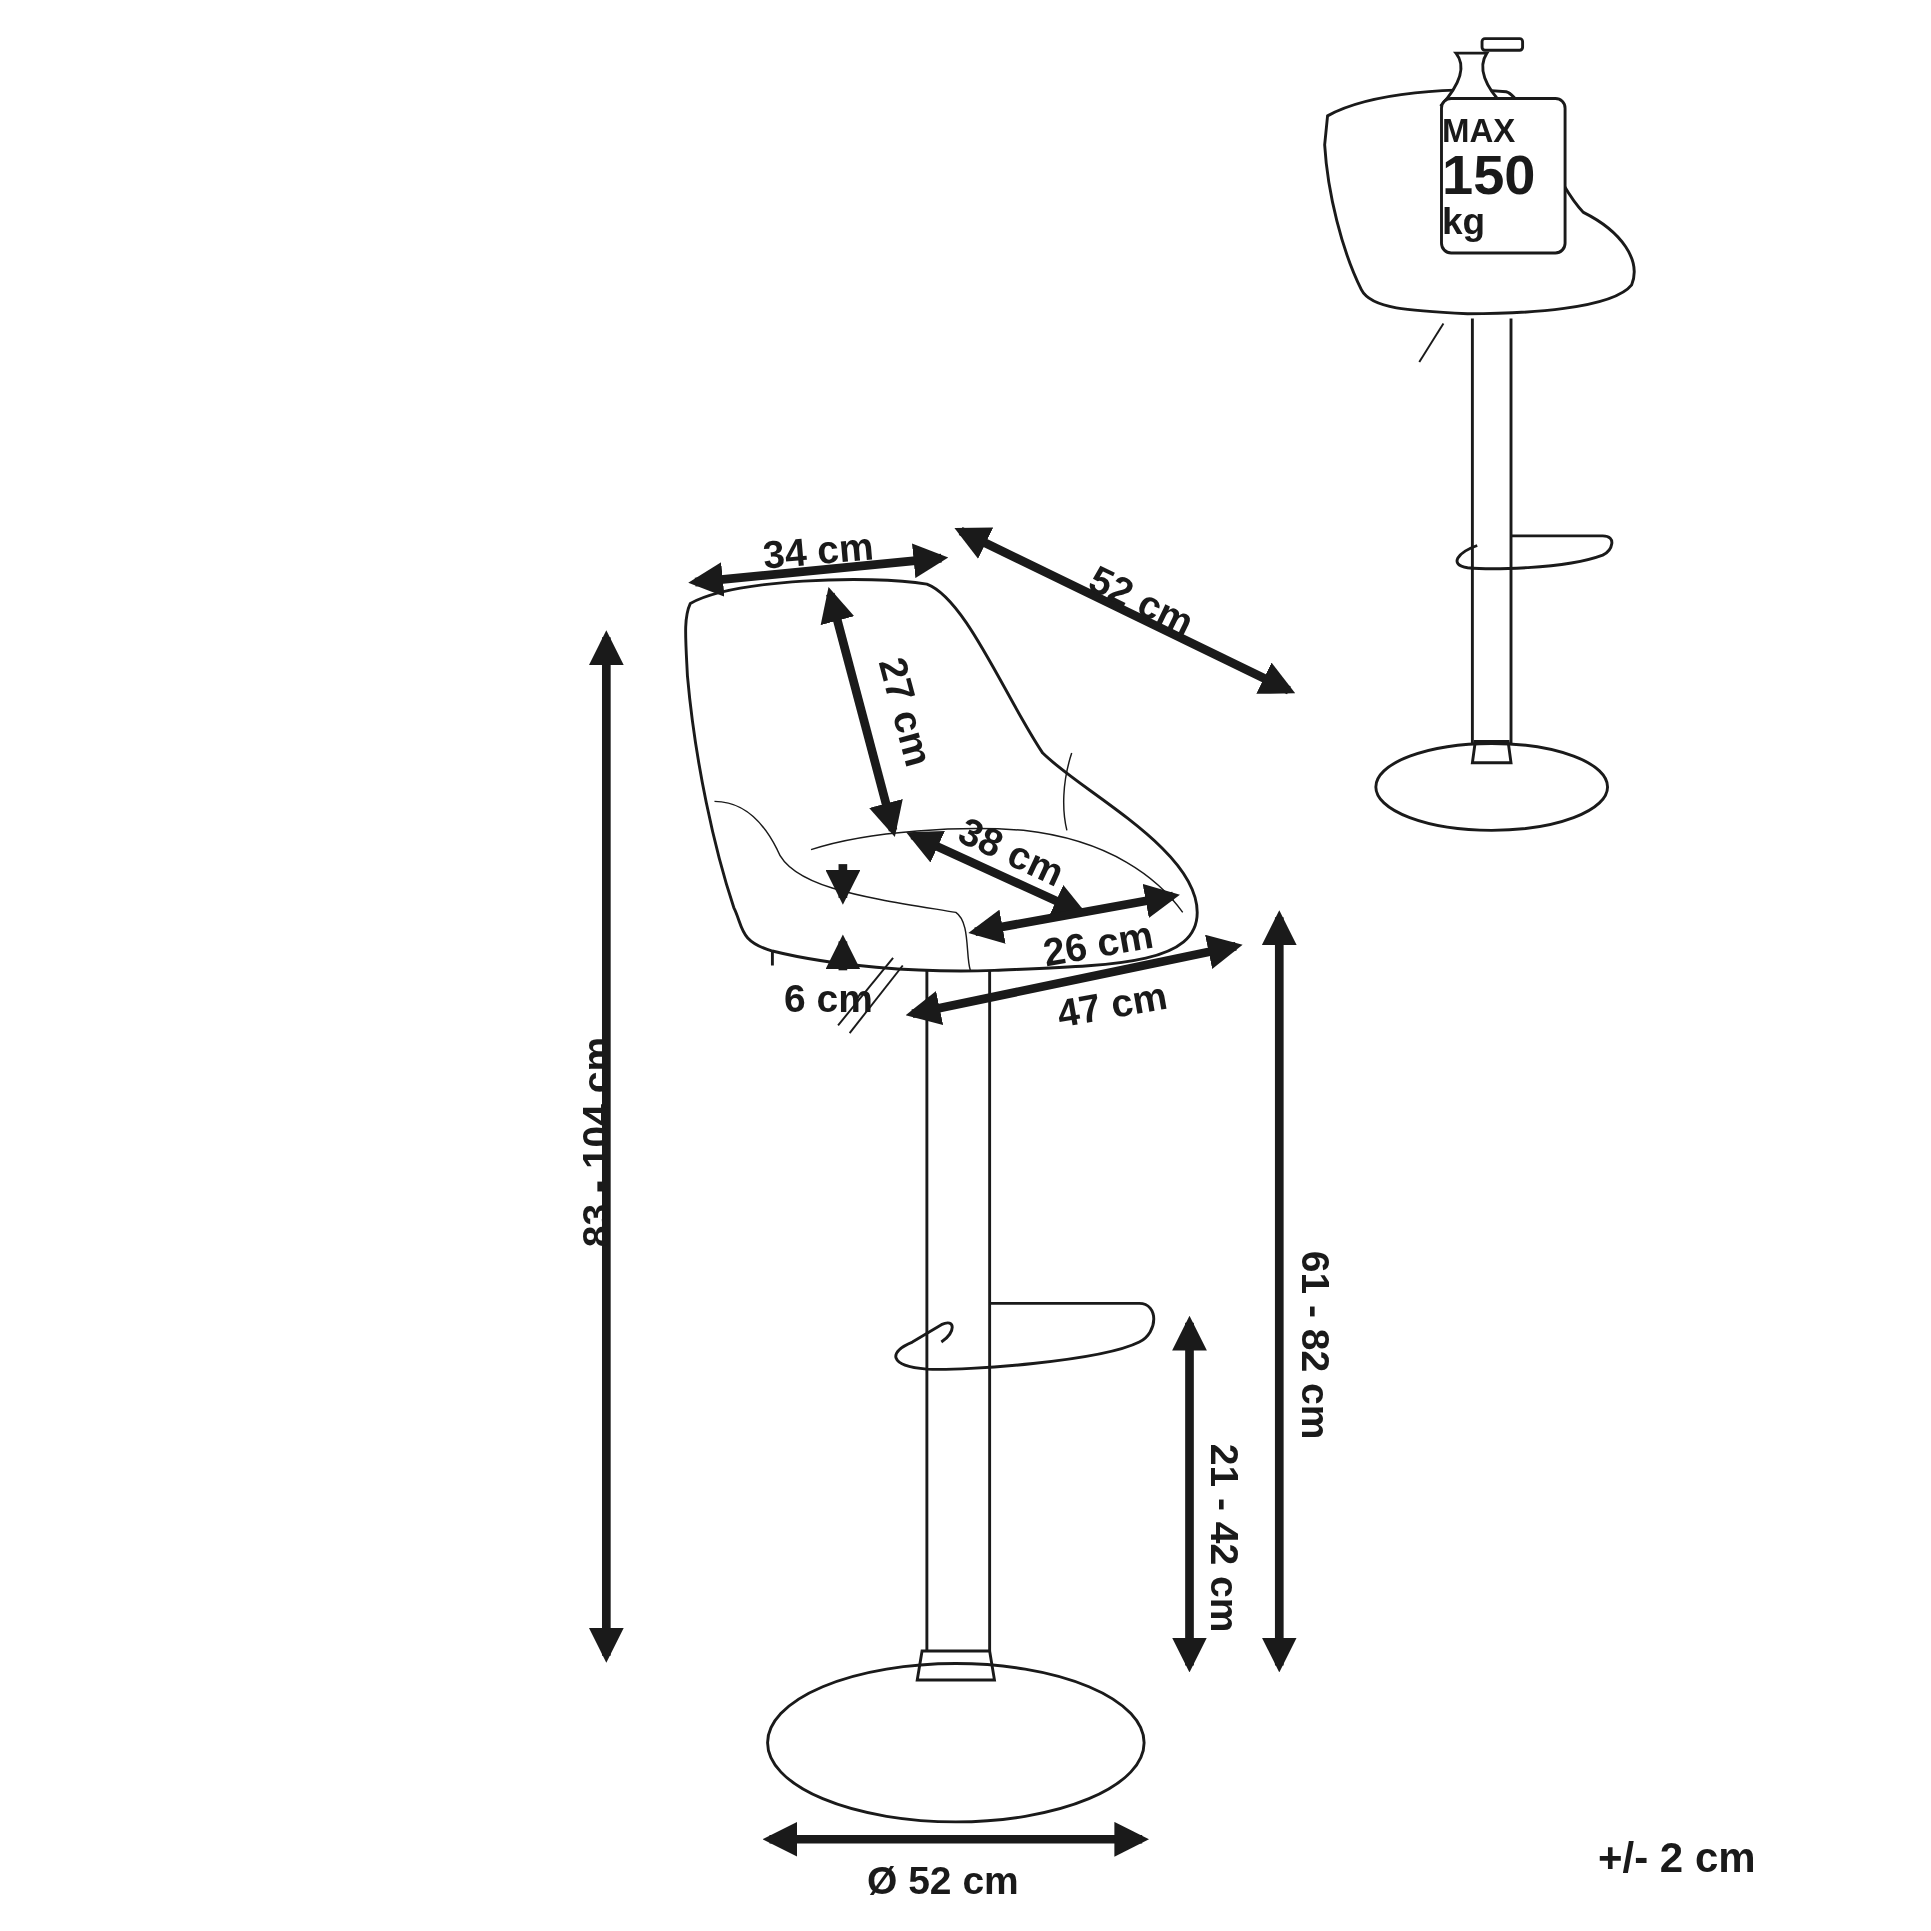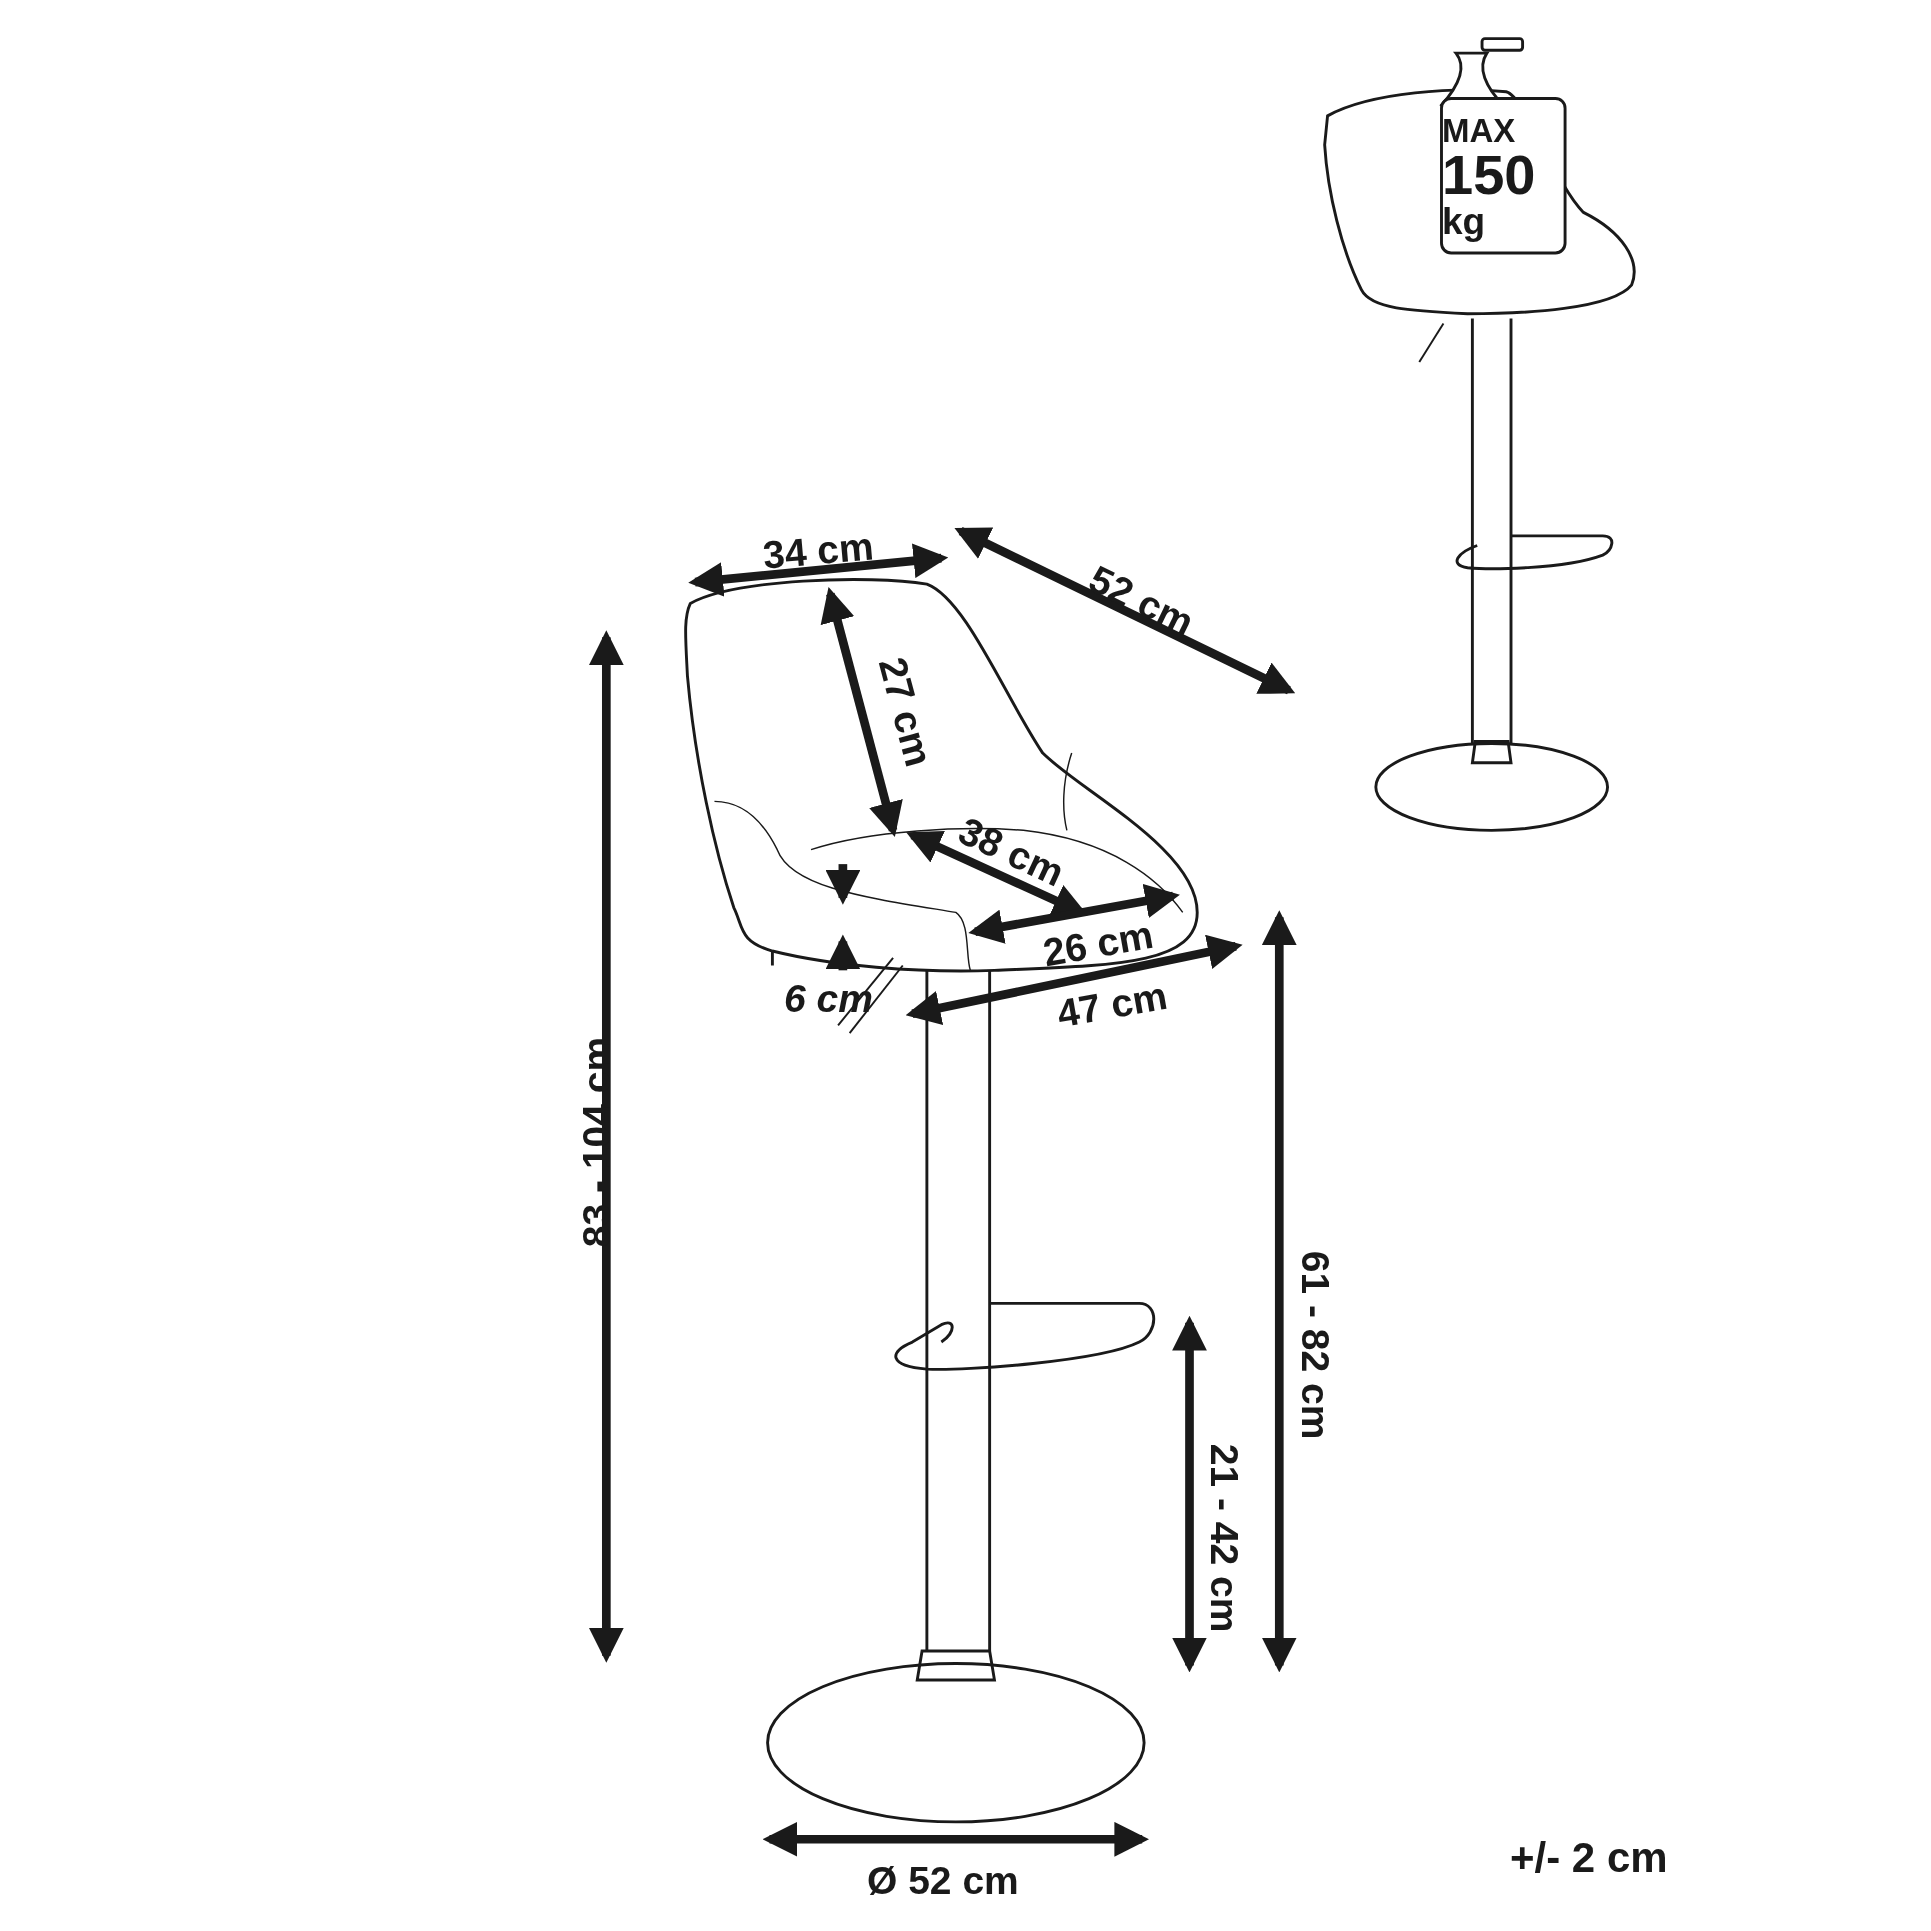--- a/index.html
+++ b/index.html
@@ -70,26 +70,26 @@
     <rect x="1493" y="102" width="128" height="160" rx="10"></rect>
     <rect x="1535" y="40" width="42" height="12" rx="3"></rect>
   </g>
 </svg>
 
 <div class="lbl" style="left:763px;top:529px;transform:rotate(-5deg);">34 cm</div>
 <div class="lbl" style="left:1086px;top:579px;transform:rotate(26deg);">52 cm</div>
 <div class="lbl" style="left:850px;top:690px;transform:rotate(75deg);">27 cm</div>
 <div class="lbl" style="left:956px;top:830px;transform:rotate(25deg);">38 cm</div>
 <div class="lbl" style="left:1043px;top:922px;transform:rotate(-10deg);">26 cm</div>
-<div class="lbl" style="left:784px;top:977px;font-style:italic;">6 cm</div>
+<div class="lbl" style="left:784px;top:977px;">6 cm</div>
 <div class="lbl" style="left:1057px;top:983px;transform:rotate(-10deg);">47 cm</div>
 <div class="lbl" style="left:492px;top:1120px;transform:rotate(-90deg);">83 - 104 cm</div>
 <div class="lbl" style="left:1221px;top:1323px;transform:rotate(90deg);">61 - 82 cm</div>
 <div class="lbl" style="left:1130px;top:1516px;transform:rotate(90deg);">21 - 42 cm</div>
 <div class="lbl" style="left:867px;top:1859px;">Ø 52 cm</div>
-<div class="lbl" style="left:1510px;top:1834px;font-size:42px;">+/- 2 cm</div>
+<div class="lbl" style="left:1598px;top:1834px;font-size:42px;">+/- 2 cm</div>
 
 <div class="w" style="left:1442px;top:114px;width:124px;">
   <div style="font-size:33px;">MAX</div>
   <div style="font-size:56px;">150</div>
   <div style="font-size:37px;">kg</div>
 </div>
 
 
 </body></html>

